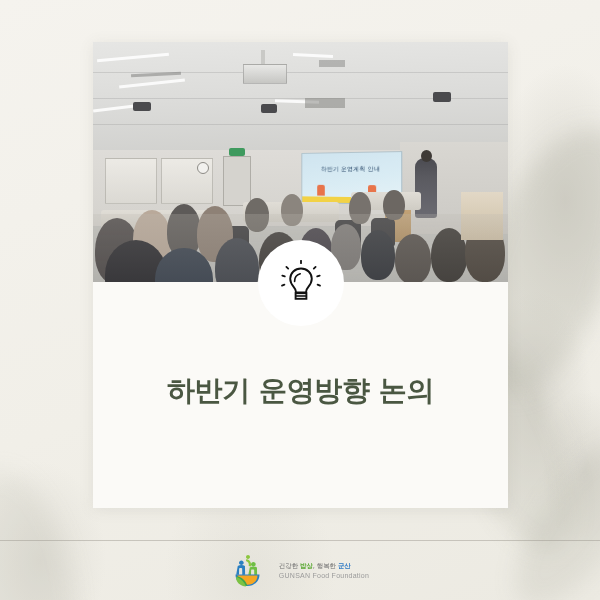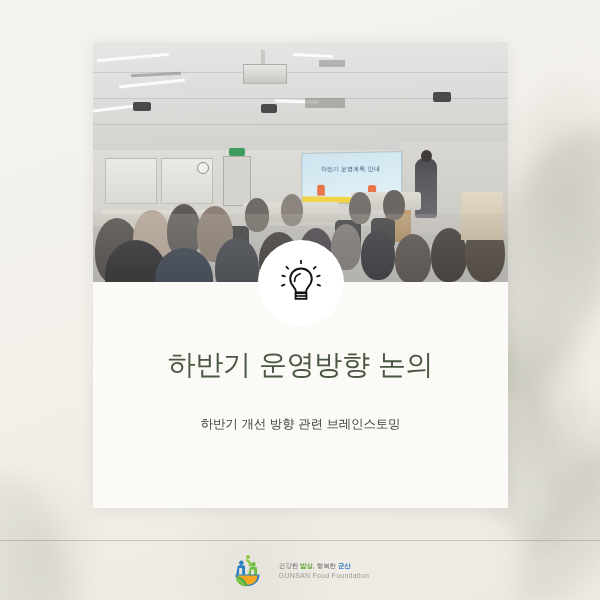--- a/index.html
+++ b/index.html
@@ -135,22 +135,22 @@
   }
   .badge svg { display:block; }
 
   
   .textwrap {
     position:absolute; left:0; top:240px; width:415px; height:226px;
     background:#fbfaf7;
     display:flex; flex-direction:column; align-items:center;
   }
   .title {
-    margin-top:64px;
-    font-size:28px; font-weight:normal; letter-spacing:-.4px;
+    margin-top:90px;
+    font-size:28px; font-weight:bold; letter-spacing:-.4px;
     color:#4a5742;
     font-family:"DejaVu Sans", sans-serif;
   }
   .subtitle {
     margin-top:32px;
     font-size:12.5px; color:#3c3c3c; letter-spacing:-.2px;
     font-family:"DejaVu Sans", sans-serif;
   }
 
   
@@ -263,21 +263,20 @@
     <div class="person" style="left:256px; top:150px; width:22px; height:32px; background:#77726d;"></div>
     <div class="person" style="left:290px; top:148px; width:22px; height:30px; background:#6c6762;"></div>
 
     <div style="position:absolute;left:368px;top:150px;width:42px;height:48px;background:linear-gradient(180deg,#e2d8c6,#cdbfa6);"></div>
 
     <div class="photo-bottom"></div>
   </div>
 
   <div class="textwrap">
     <div class="title">하반기 운영방향 논의</div>
-    <div class="subtitle">하반기 개선 방향 관련 브레인스토밍</div>
   </div>
 
   <div class="badge">
     <svg width="46" height="46" viewBox="0 0 46 46">
       <path d="M23 8.5c-6.1 0-10.8 4.6-10.8 10.3 0 3.6 1.9 6.3 3.6 8.4 1.3 1.6 2 2.6 2 4.1v1.2h10.4v-1.2c0-1.5.7-2.5 2-4.1 1.7-2.1 3.6-4.8 3.6-8.4C33.8 13.1 29.1 8.5 23 8.5z" fill="none" stroke="#111111" stroke-width="1.9" stroke-linejoin="round"></path>
       <path d="M16.6 21.3c0-3.6 2.4-6.6 5.6-7.5" fill="none" stroke="#111111" stroke-width="1.7" stroke-linecap="round"></path>
       <rect x="17.6" y="33.2" width="10.8" height="5.6" fill="none" stroke="#111111" stroke-width="1.9"></rect>
       <line x1="17.6" y1="36" x2="28.4" y2="36" stroke="#111111" stroke-width="1.6"></line>
       <g stroke="#111111" stroke-width="1.8" stroke-linecap="round">
         <line x1="23" y1="3.2" x2="23" y2="0.8"></line>

